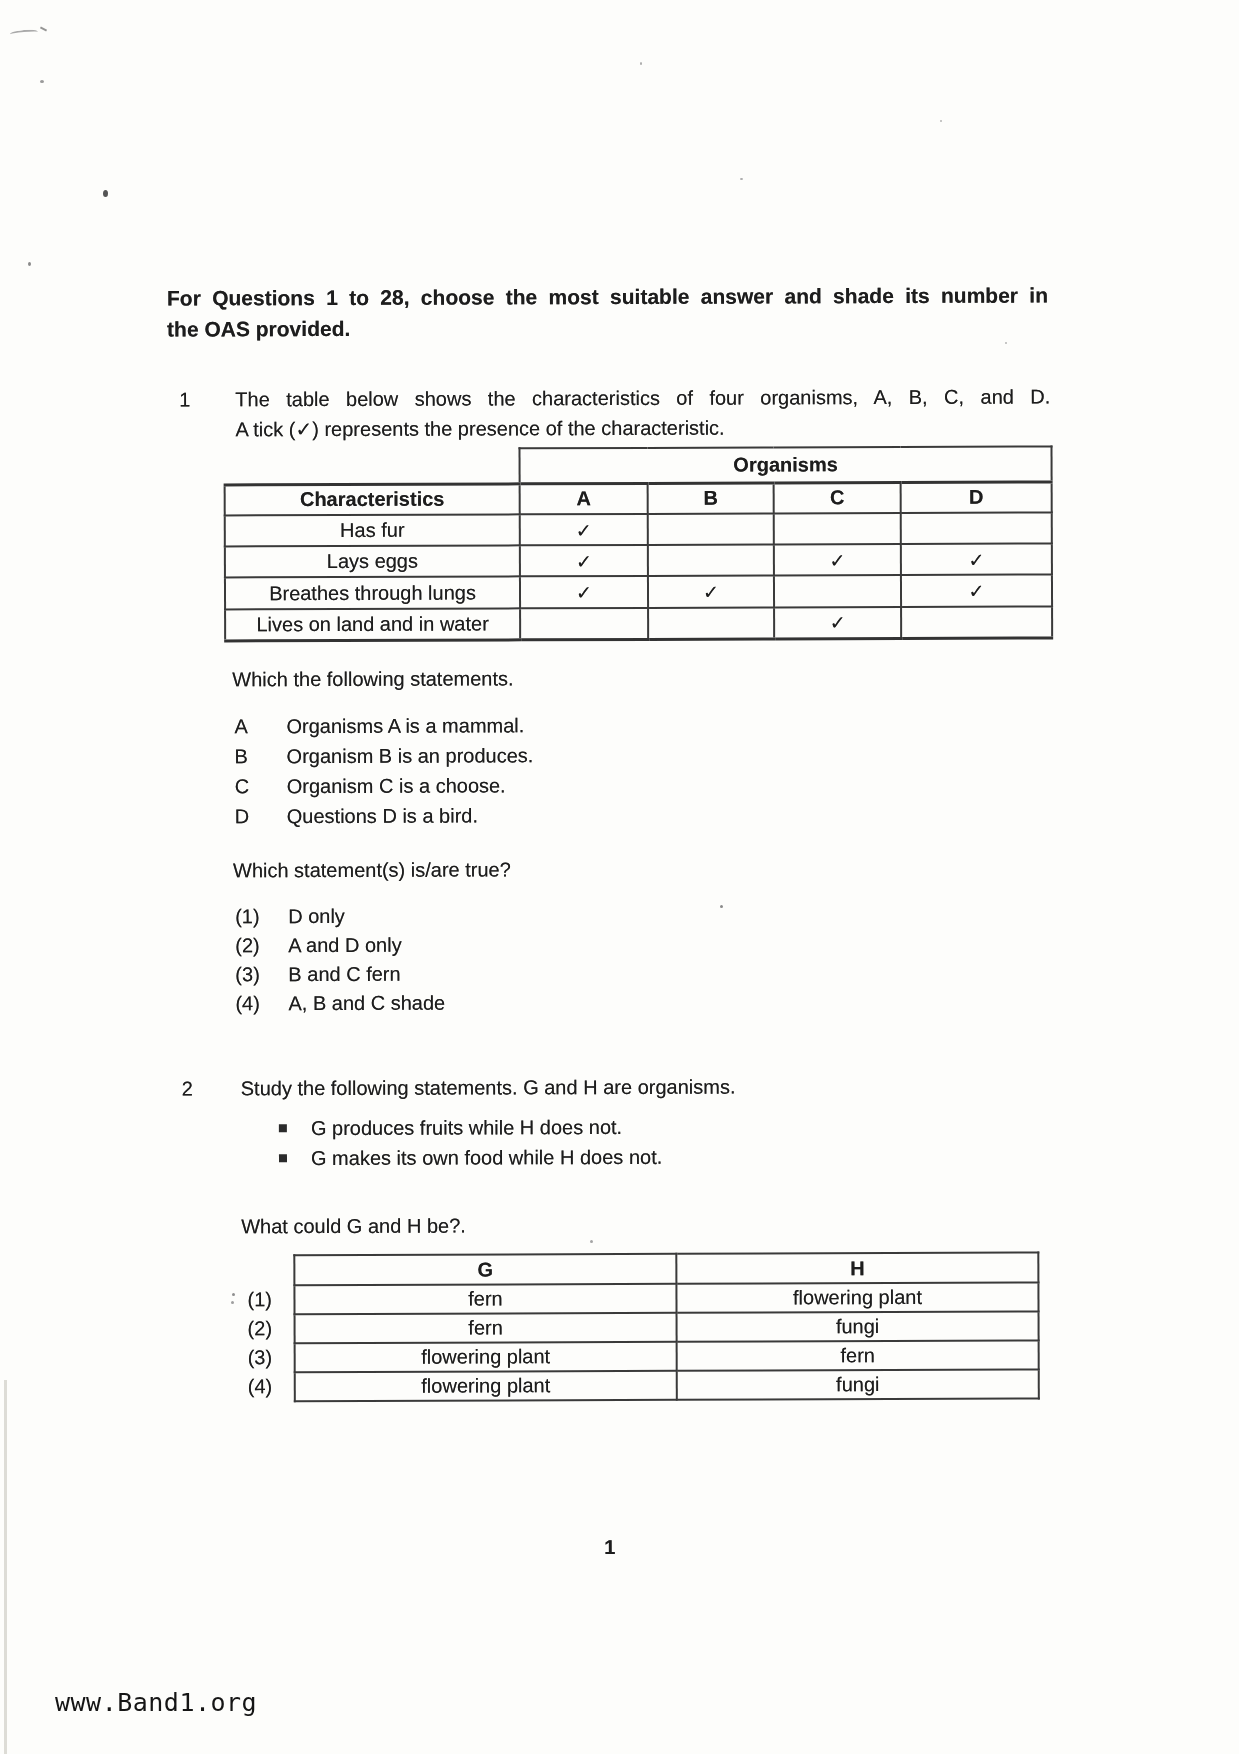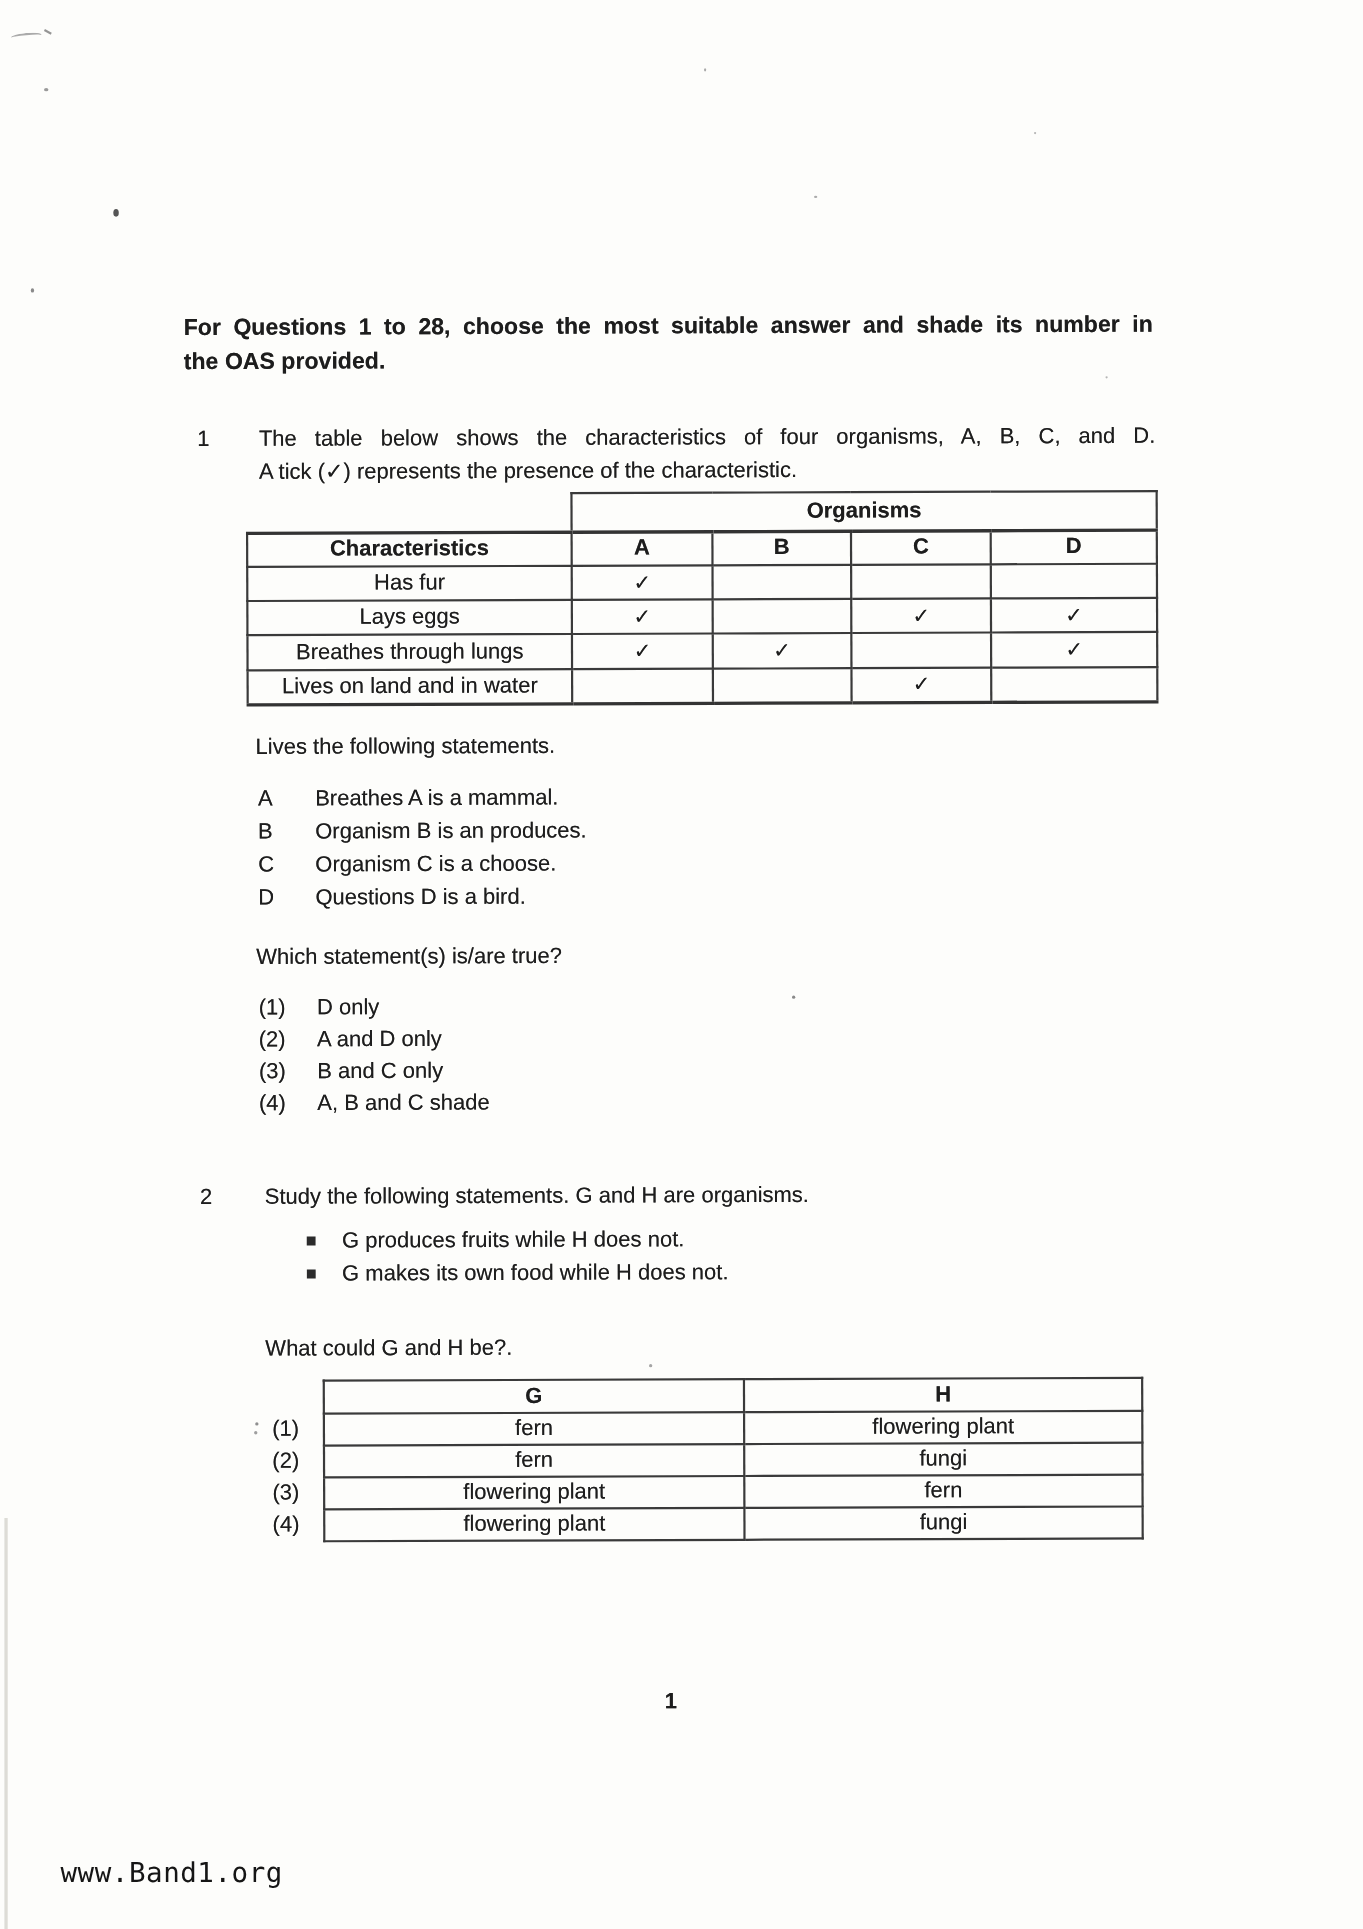--- a/index.html
+++ b/index.html
@@ -159,26 +159,26 @@
       <tr class="last" style="height:31px">
         <td class="lab">Lives on land and in water</td>
         <td class="tick"></td>
         <td class="tick"></td>
         <td class="tick">✓</td>
         <td class="tick"></td>
       </tr>
     </tbody>
       </table>
 
-    <div class="abs study1">Lives the following statements.</div>
+    <div class="abs study1">Which the following statements.</div>
 
     <div class="abs stmts">
       <div class="srow">
         <span class="slab">A</span>
-        <span>Breathes A is a mammal.</span>
+        <span>Organisms A is a mammal.</span>
       </div>
       <div class="srow">
         <span class="slab">B</span>
         <span>Organism B is an produces.</span>
       </div>
       <div class="srow">
         <span class="slab">C</span>
         <span>Organism C is a choose.</span>
       </div>
       <div class="srow">
@@ -193,21 +193,21 @@
       <div class="orow">
         <span class="olab">(1)</span>
         <span>D only</span>
       </div>
       <div class="orow">
         <span class="olab">(2)</span>
         <span>A and D only</span>
       </div>
       <div class="orow">
         <span class="olab">(3)</span>
-        <span>B and C only</span>
+        <span>B and C fern</span>
       </div>
       <div class="orow">
         <span class="olab">(4)</span>
         <span>A, B and C shade</span>
       </div>
     </div>
 
     <div class="abs qnum q2num">2</div>
     <div class="abs q2intro">Study the following statements. G and H are organisms.</div>
 

